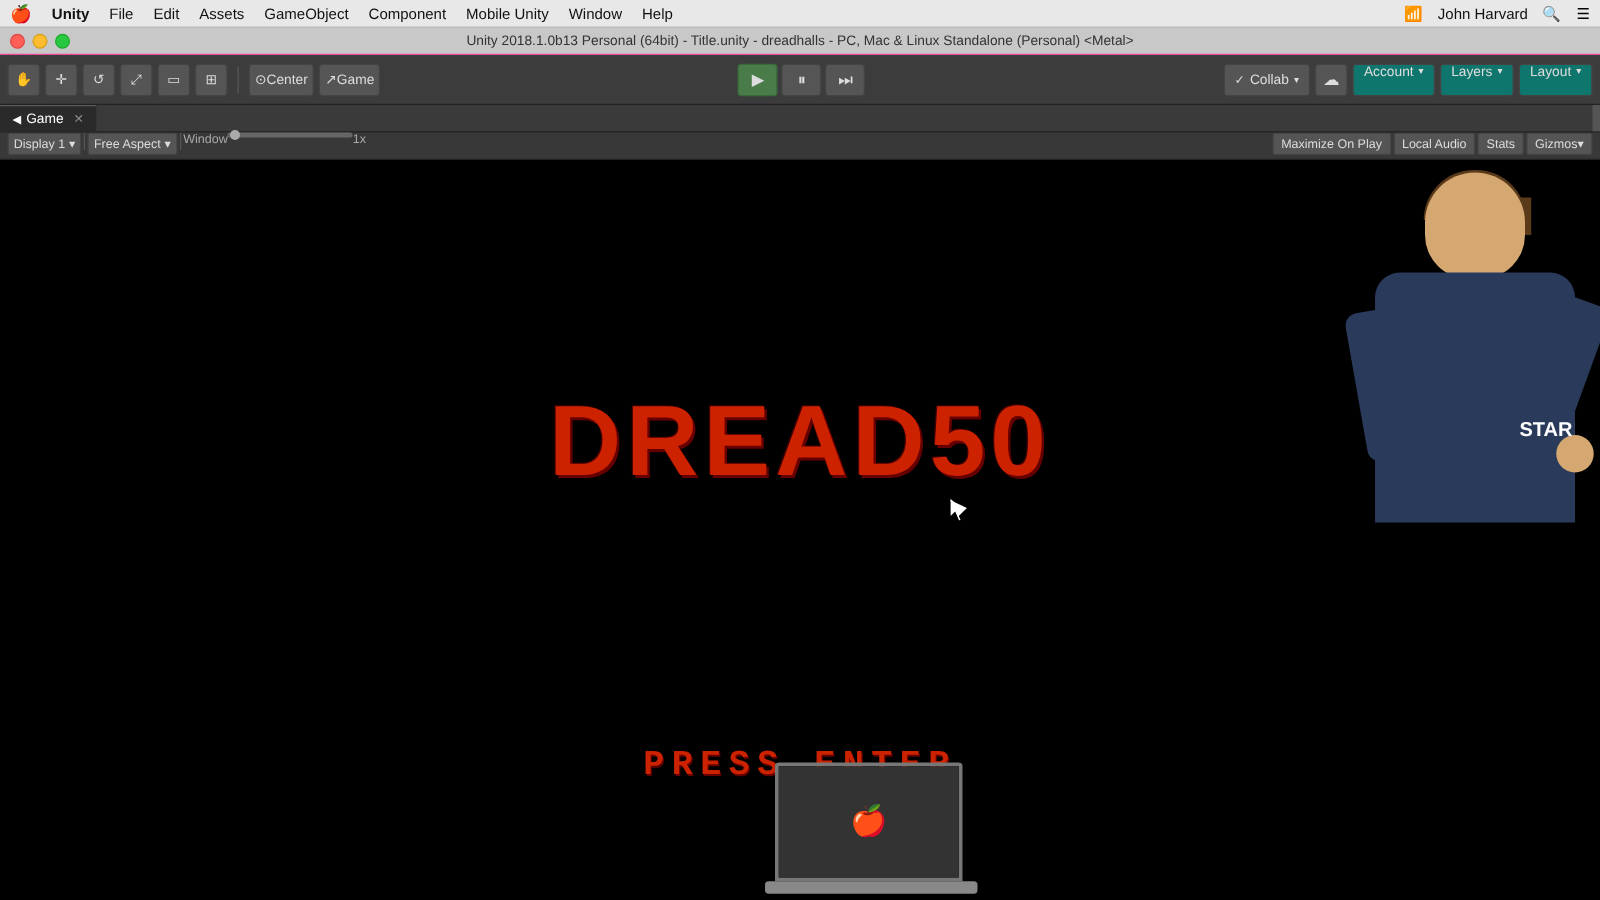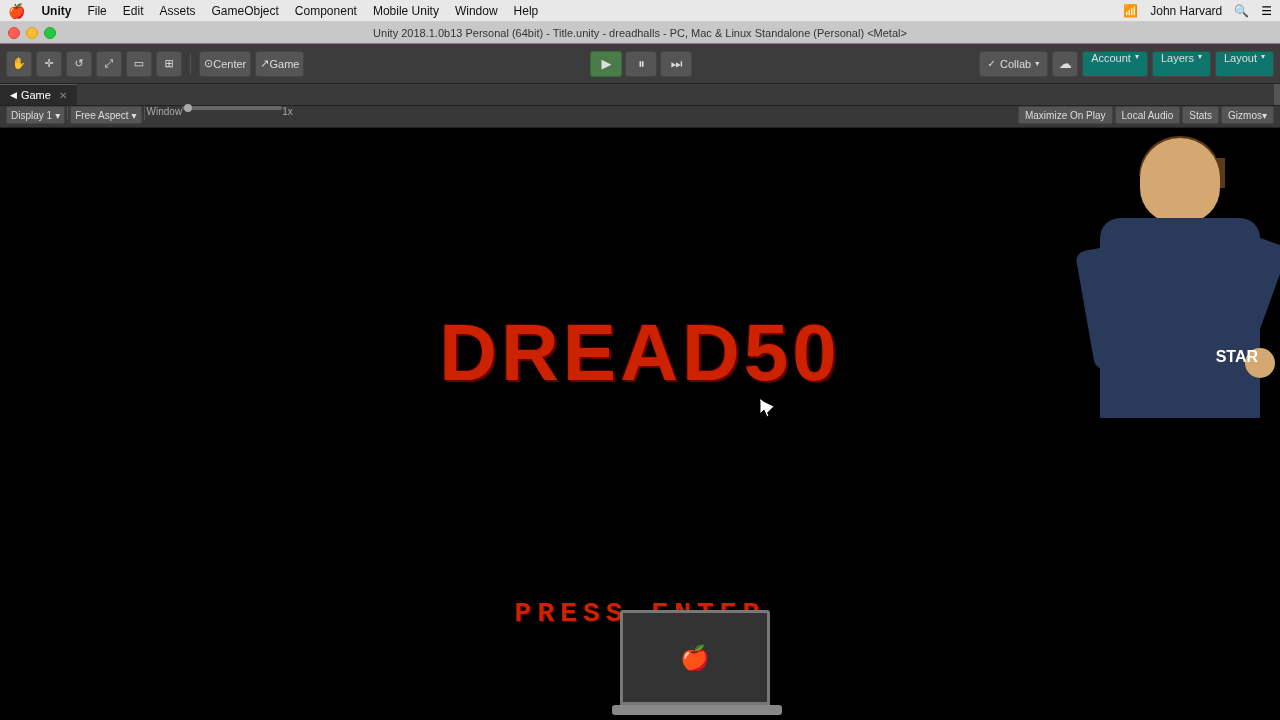--- a/index.html
+++ b/index.html
@@ -388,21 +388,21 @@
       background: #d4a870;
       border-radius: 50%;
       right: 5px;
       top: 220px;
     }
 
     
     .hoodie-text {
       position: absolute;
       right: 22px;
-      top: 220px;
+      top: 208px;
       color: #ffffff;
       font-size: 16px;
       font-weight: 900;
       font-family: Impact, sans-serif;
     }
 
     
     .laptop-body {
       position: absolute;
       bottom: 5px;

